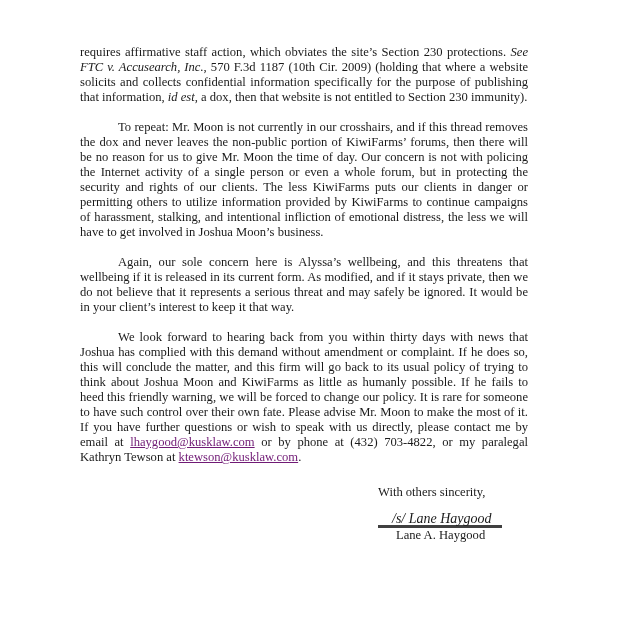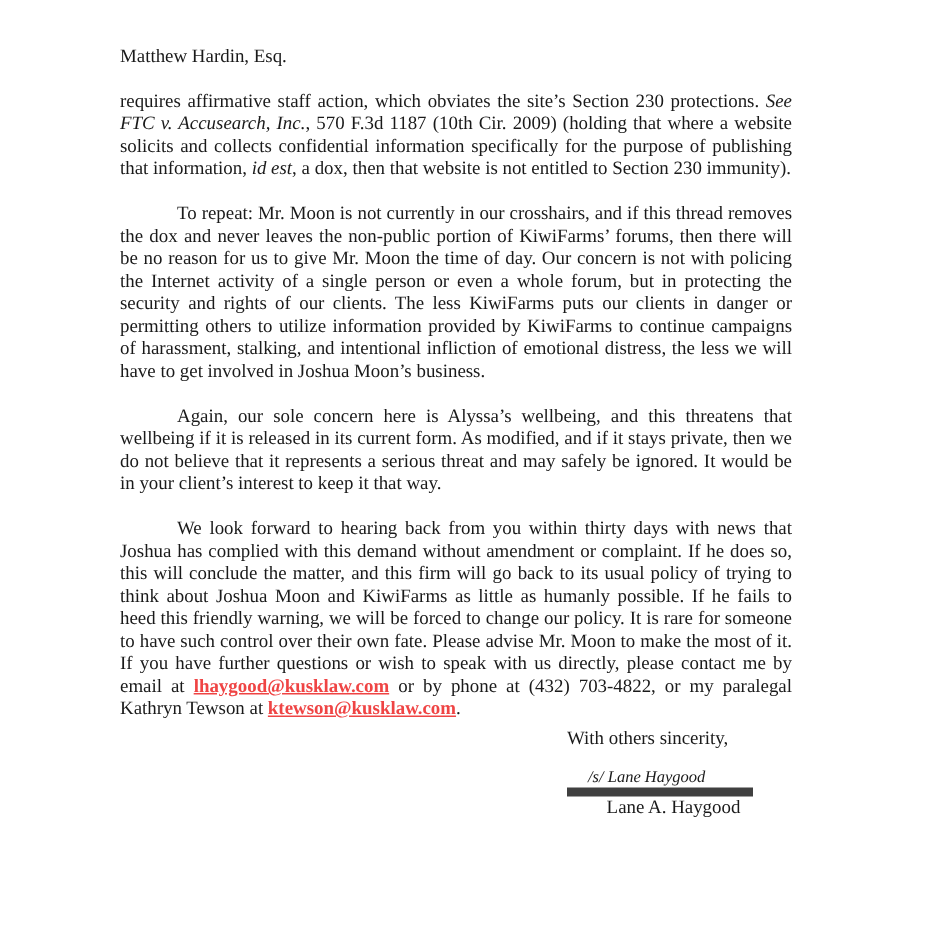--- a/index.html
+++ b/index.html
@@ -36,61 +36,58 @@
     text-justify: inter-word;
   }
   p.indent {
     text-indent: 38px;
     margin-top: 12px;
   }
   .italic {
     font-style: italic;
   }
   a.mail {
-    color: #ef4444;
+    color: #701a75;
     text-decoration: underline;
-    font-weight: bold;
   }
   .closing {
     position: absolute;
     left: 378px;
     top: 485px;
     font-size: 12.6px;
     line-height: 15px;
   }
   .sig-block {
     position: absolute;
     left: 378px;
     top: 512px;
     width: 124px;
     font-size: 12.6px;
     line-height: 15px;
   }
   .sig-line {
     display: block;
-    border-bottom: 6px solid #404040;
+    border-bottom: 3px solid #404040;
     padding-left: 14px;
     font-style: italic;
-    font-size: 11px;
+    font-size: 14px;
     line-height: 13px;
     white-space: nowrap;
   }
   .sig-name {
     display: block;
     padding-left: 18px;
     white-space: nowrap;
-    text-align: center;
   }
 </style>
 </head>
 <body>
 
 <div class="page">
   <div class="header">
-    <span class="header-line">Matthew Hardin, Esq.</span>
   </div>
 
   <p class="body"><span>requires affirmative staff action, which obviates the site’s Section 230 protections. </span><span class="italic">See FTC v. Accusearch, Inc.</span><span>, 570 F.3d 1187 (10th Cir. 2009) (holding that where a website solicits and collects confidential information specifically for the purpose of publishing that information, </span><span class="italic">id est</span><span>, a dox, then that website is not entitled to Section 230 immunity).</span></p>
 
   <p class="body indent">To repeat: Mr. Moon is not currently in our crosshairs, and if this thread removes the dox and never leaves the non-public portion of KiwiFarms’ forums, then there will be no reason for us to give Mr. Moon the time of day. Our concern is not with policing the Internet activity of a single person or even a whole forum, but in protecting the security and rights of our clients. The less KiwiFarms puts our clients in danger or permitting others to utilize information provided by KiwiFarms to continue campaigns of harassment, stalking, and intentional infliction of emotional distress, the less we will have to get involved in Joshua Moon’s business.</p>
 
   <p class="body indent">Again, our sole concern here is Alyssa’s wellbeing, and this threatens that wellbeing if it is released in its current form. As modified, and if it stays private, then we do not believe that it represents a serious threat and may safely be ignored. It would be in your client’s interest to keep it that way.</p>
 
   <p class="body indent"><span>We look forward to hearing back from you within thirty days with news that Joshua has complied with this demand without amendment or complaint. If he does so, this will conclude the matter, and this firm will go back to its usual policy of trying to think about Joshua Moon and KiwiFarms as little as humanly possible. If he fails to heed this friendly warning, we will be forced to change our policy. It is rare for someone to have such control over their own fate. Please advise Mr. Moon to make the most of it. If you have further questions or wish to speak with us directly, please contact me by email at </span><a class="mail" href="#">lhaygood@kusklaw.com</a><span> or by phone at (432) 703-4822, or my paralegal Kathryn Tewson at </span><a class="mail" href="#">ktewson@kusklaw.com</a><span>.</span></p>
 </div>

